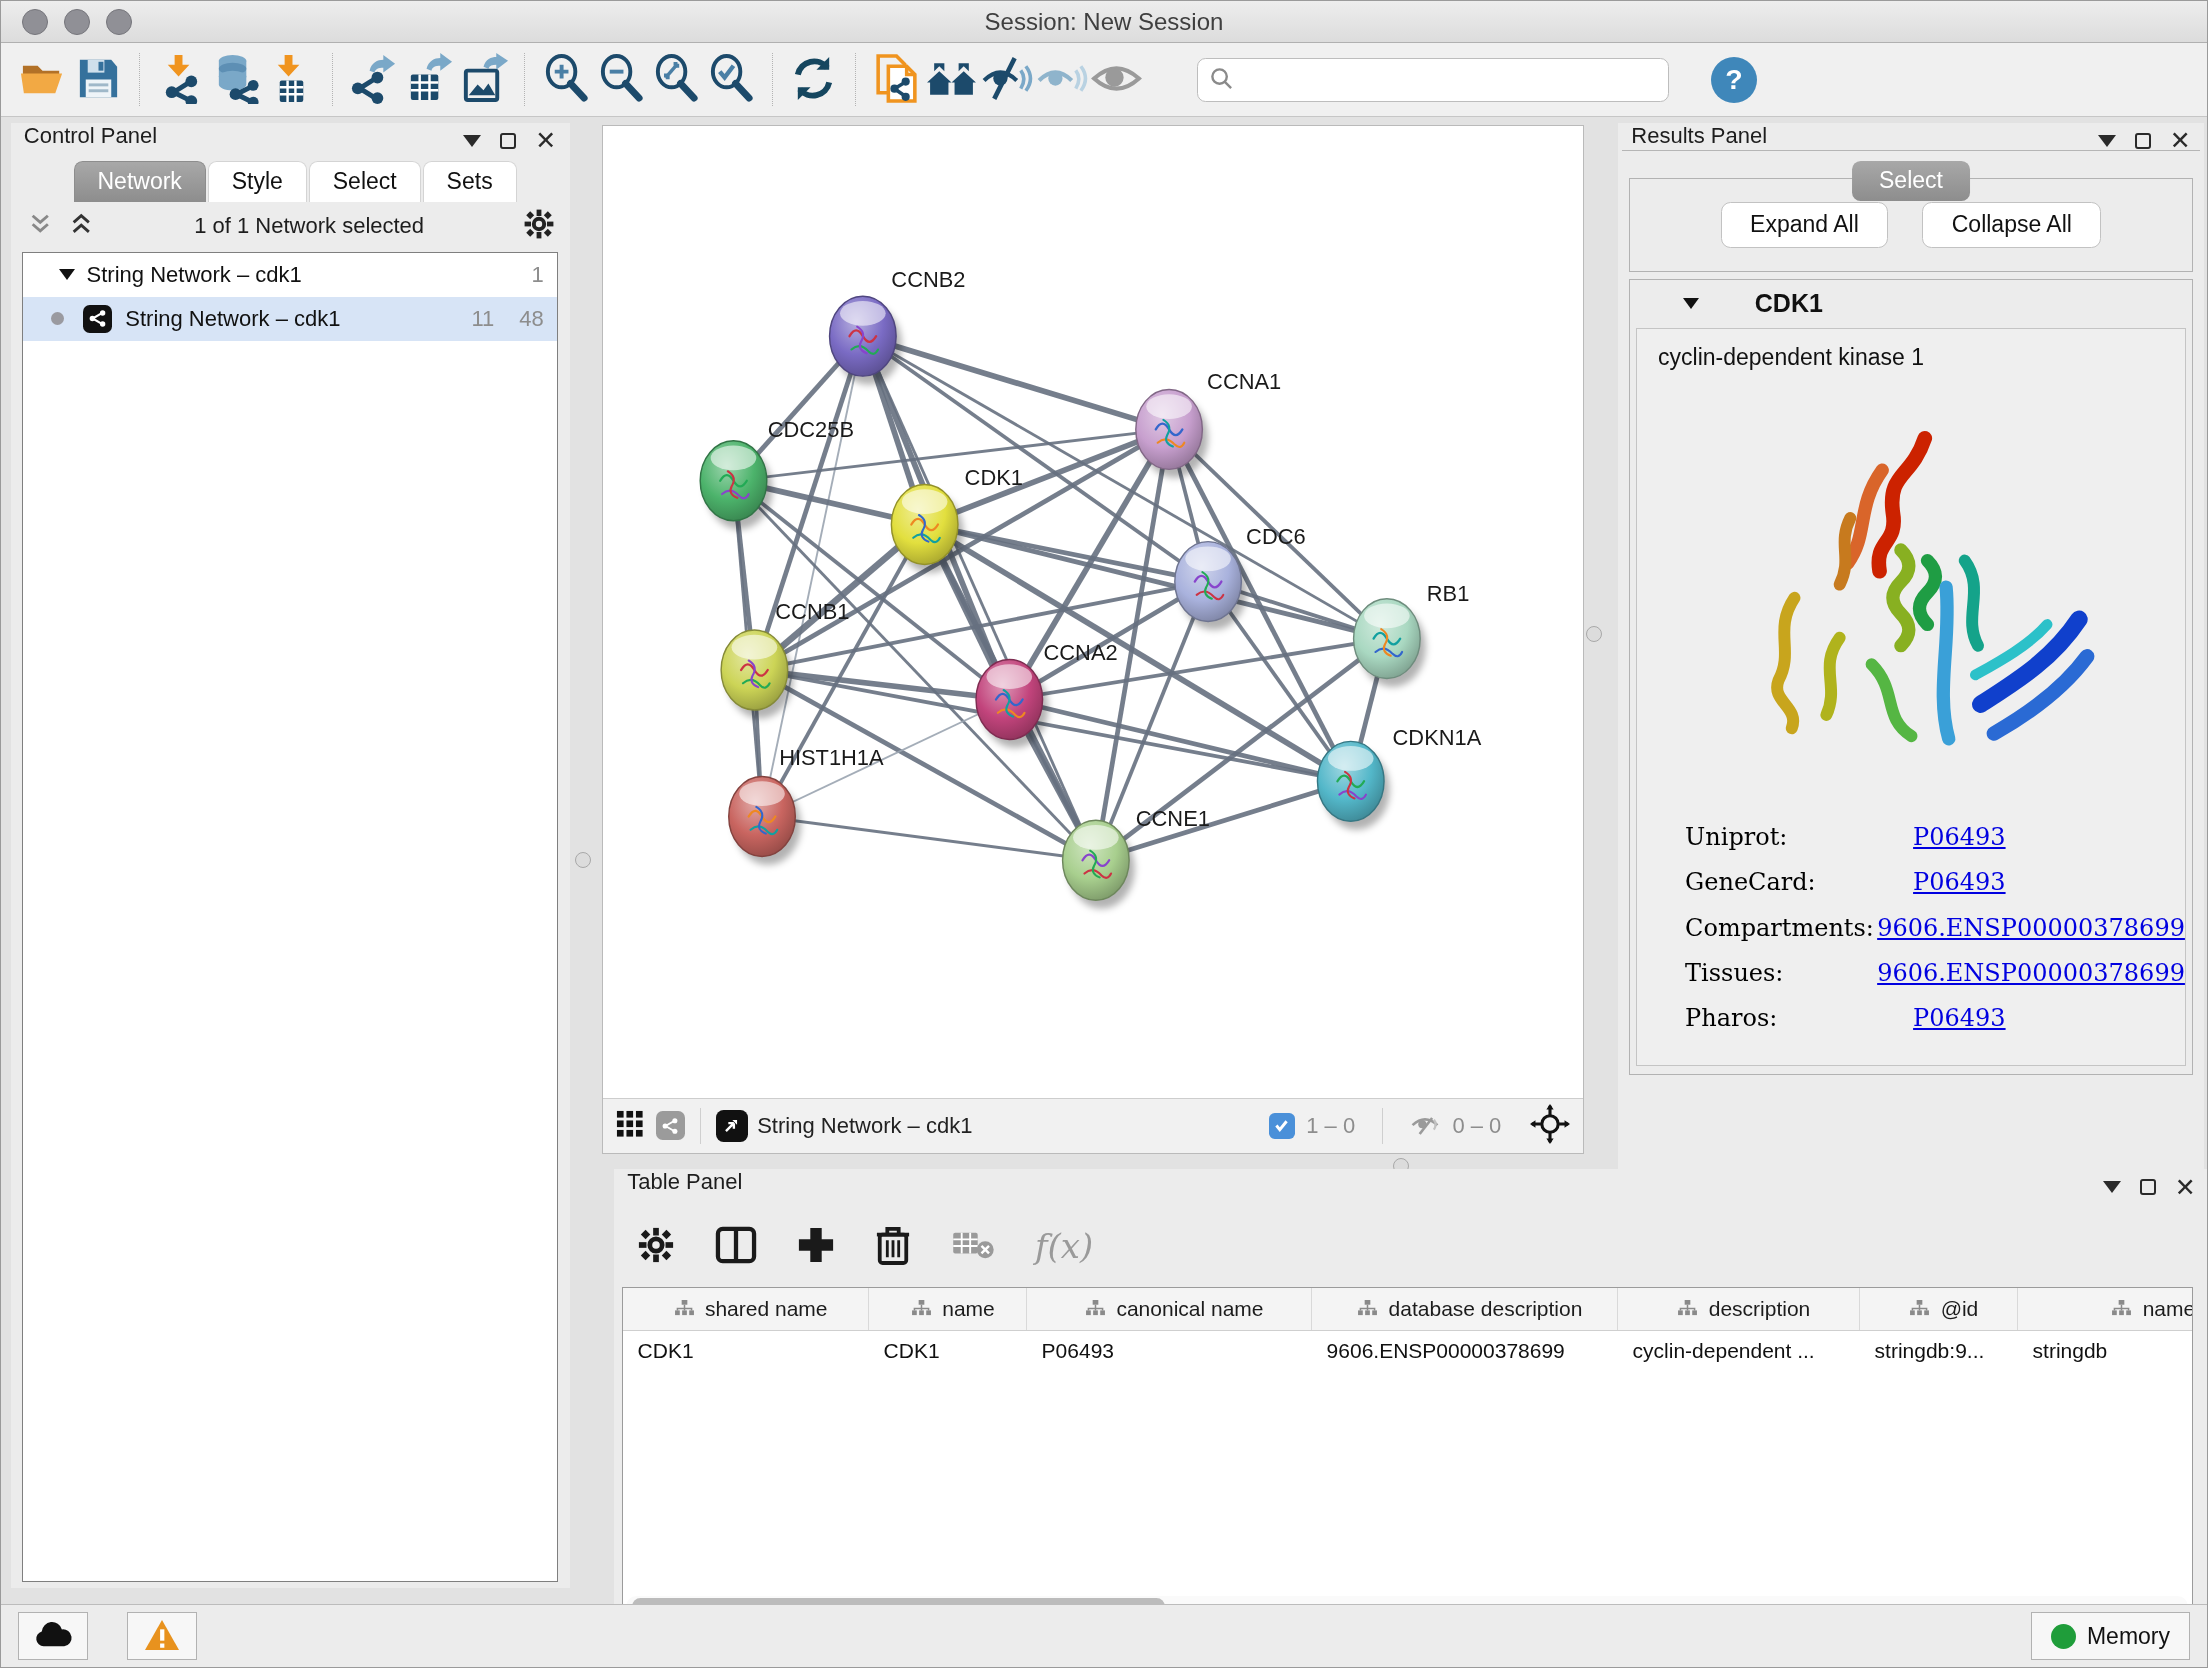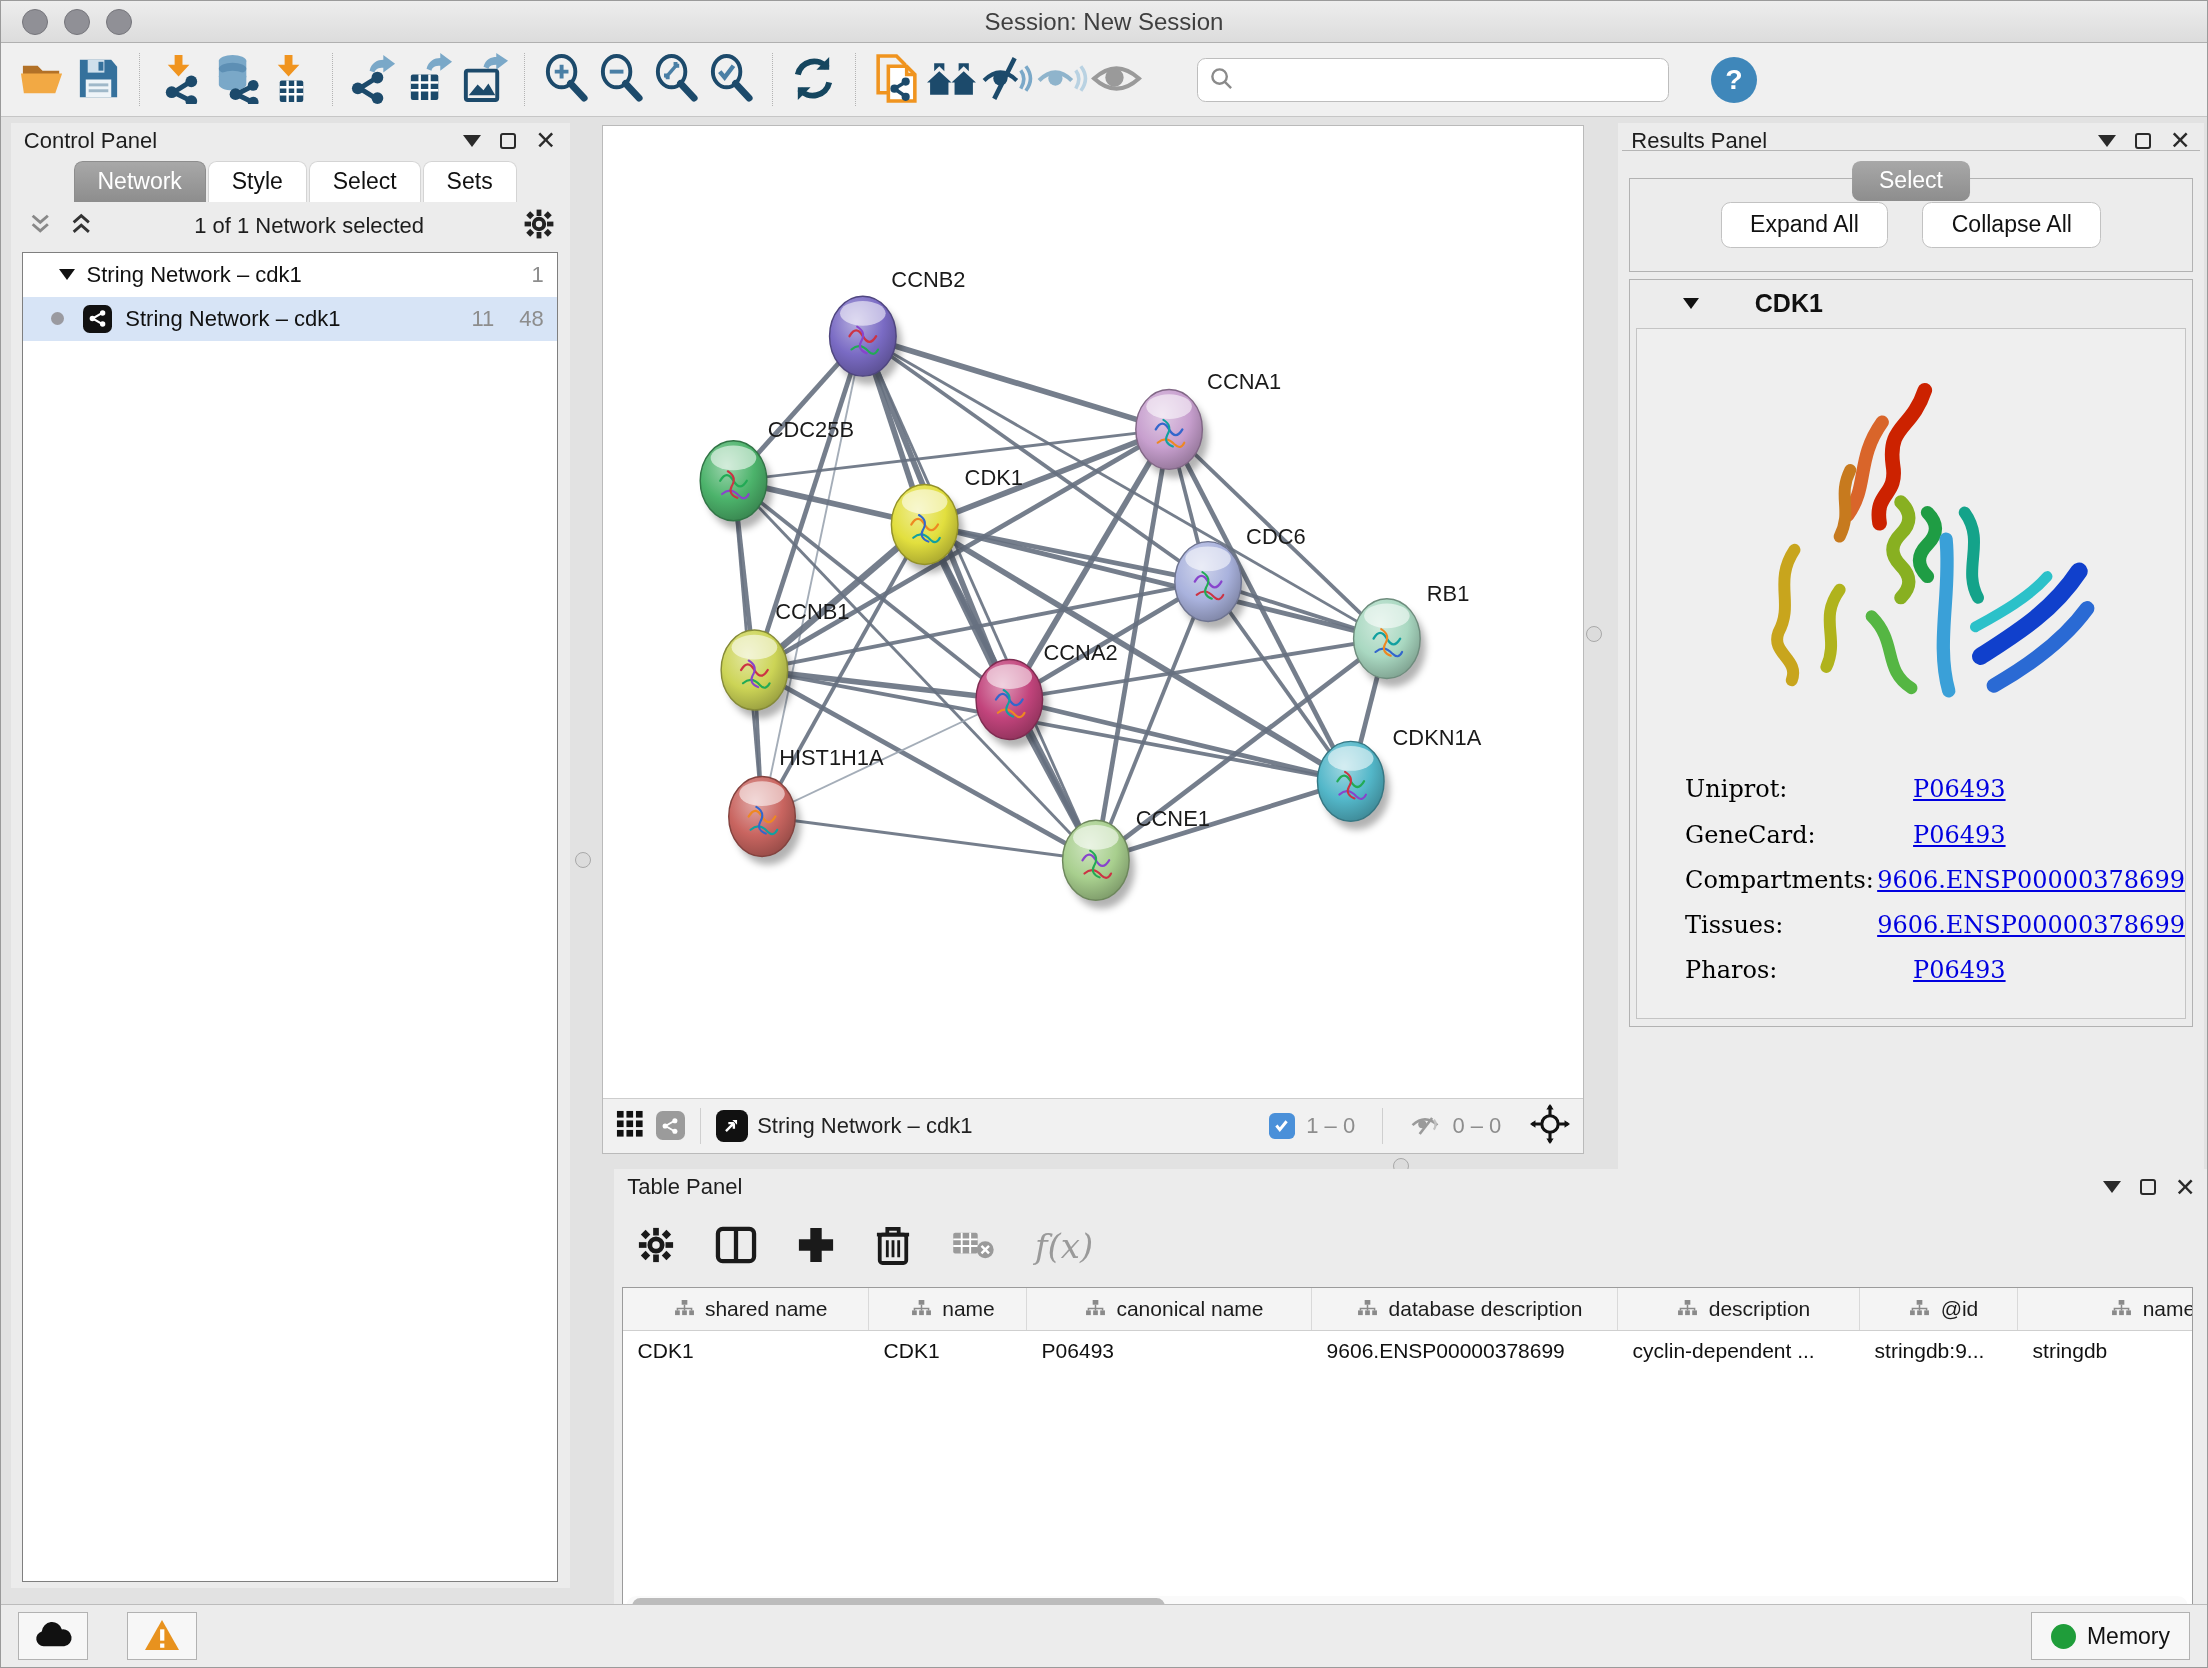--- a/index.html
+++ b/index.html
@@ -16,21 +16,21 @@
   
   .toolbar { height:74px; background:#f0f0f0; border-bottom:1px solid #c6c6c6; display:flex; align-items:center; padding:0 15px; }
   .tb-btn { width:55px; height:57px; display:flex; align-items:center; justify-content:center; }
   .tb-sep { width:0; height:53px; border-left:1.9px dotted #b3b3b3; margin:0 13.3px; }
   .searchbox { display:flex; align-items:center; margin-left:53px; width:472px; height:44px; background:#fff; border:1px solid #bdbdbd; border-radius:8.6px; padding:0 11.4px; }
   .searchbox input { border:none; outline:none; flex:1; font-size:21px; margin-left:7.6px; background:transparent; }
   .help-btn { margin-left:42px; width:46px; height:46px; border-radius:50%; background:#3f87ba; color:#fff; font-size:28.5px; font-weight:bold; display:flex; align-items:center; justify-content:center; }
 
   
   .main { position:relative; height:1489px; background:#e2e2e2; }
-  .panel-title-row { display:flex; align-items:center; height:36px; padding:0 13.3px; }
+  .panel-title-row { display:flex; height:36px; padding:0 13.3px; }
   .panel-title { font-size:22px; color:#1d1d1d; }
   .panel-ctrls { margin-left:auto; display:flex; align-items:center; gap:19px; color:#2a2a2a; }
   .tri-down { width:0; height:0; border-left:9.5px solid transparent; border-right:9.5px solid transparent; border-top:12.4px solid #2a2a2a; }
   .float-box { width:16px; height:16px; border:2.9px solid #2a2a2a; border-radius:2.9px; }
   .x-icon { font-size:25px; font-weight:bold; line-height:1; }
 
   
   .control-panel { position:absolute; left:9.5px; top:5.7px; width:559px; height:1465px; background:#ececec; }
   .cp-tabs { display:flex; margin:1.9px 0 0 63px; }
   .tab { font-size:23px; padding:6.7px 23px; background:#fff; border:1px solid #d4d4d4; border-bottom:none; color:#111; border-radius:8.6px 8.6px 0 0; margin-right:1.9px; }
@@ -678,20 +678,21 @@
         <div class="rp-btnbox">
           <button class="rp-btn">Expand All</button>
           <button class="rp-btn">Collapse All</button>
         </div>
         <div class="entry-box">
           <div class="entry-head">
             <span class="tri-sm"></span>
             <span class="gene-name">CDK1</span>
           </div>
           <div class="entry-body">
+            <div class="gene-desc">cyclin-dependent kinase 1</div>
             <svg class="protein-img" width="399" height="409" viewBox="0 0 300 300">
               <g fill="none" stroke-linecap="round">
                 <path d="M160 28 C150 58 132 54 136 84 C140 108 122 104 126 128" stroke="#cc2200" stroke-width="11"></path>
                 <path d="M128 52 C108 80 118 100 102 122" stroke="#d9652a" stroke-width="10"></path>
                 <path d="M104 88 C94 108 106 118 96 138" stroke="#c77a1e" stroke-width="9"></path>
                 <path d="M62 148 C46 172 62 188 50 210 C44 226 66 230 60 246" stroke="#c8a51d" stroke-width="9"></path>
                 <path d="M96 178 C80 200 96 214 86 236" stroke="#b0b31c" stroke-width="9"></path>
                 <path d="M142 112 q12 12 0 24 q-12 12 0 24 q12 12 0 24" stroke="#88b021" stroke-width="10"></path>
                 <path d="M162 120 q12 12 0 24 q-12 12 0 24" stroke="#1f9d44" stroke-width="10"></path>
                 <path d="M120 198 C140 218 128 238 150 252" stroke="#55b643" stroke-width="9"></path>

